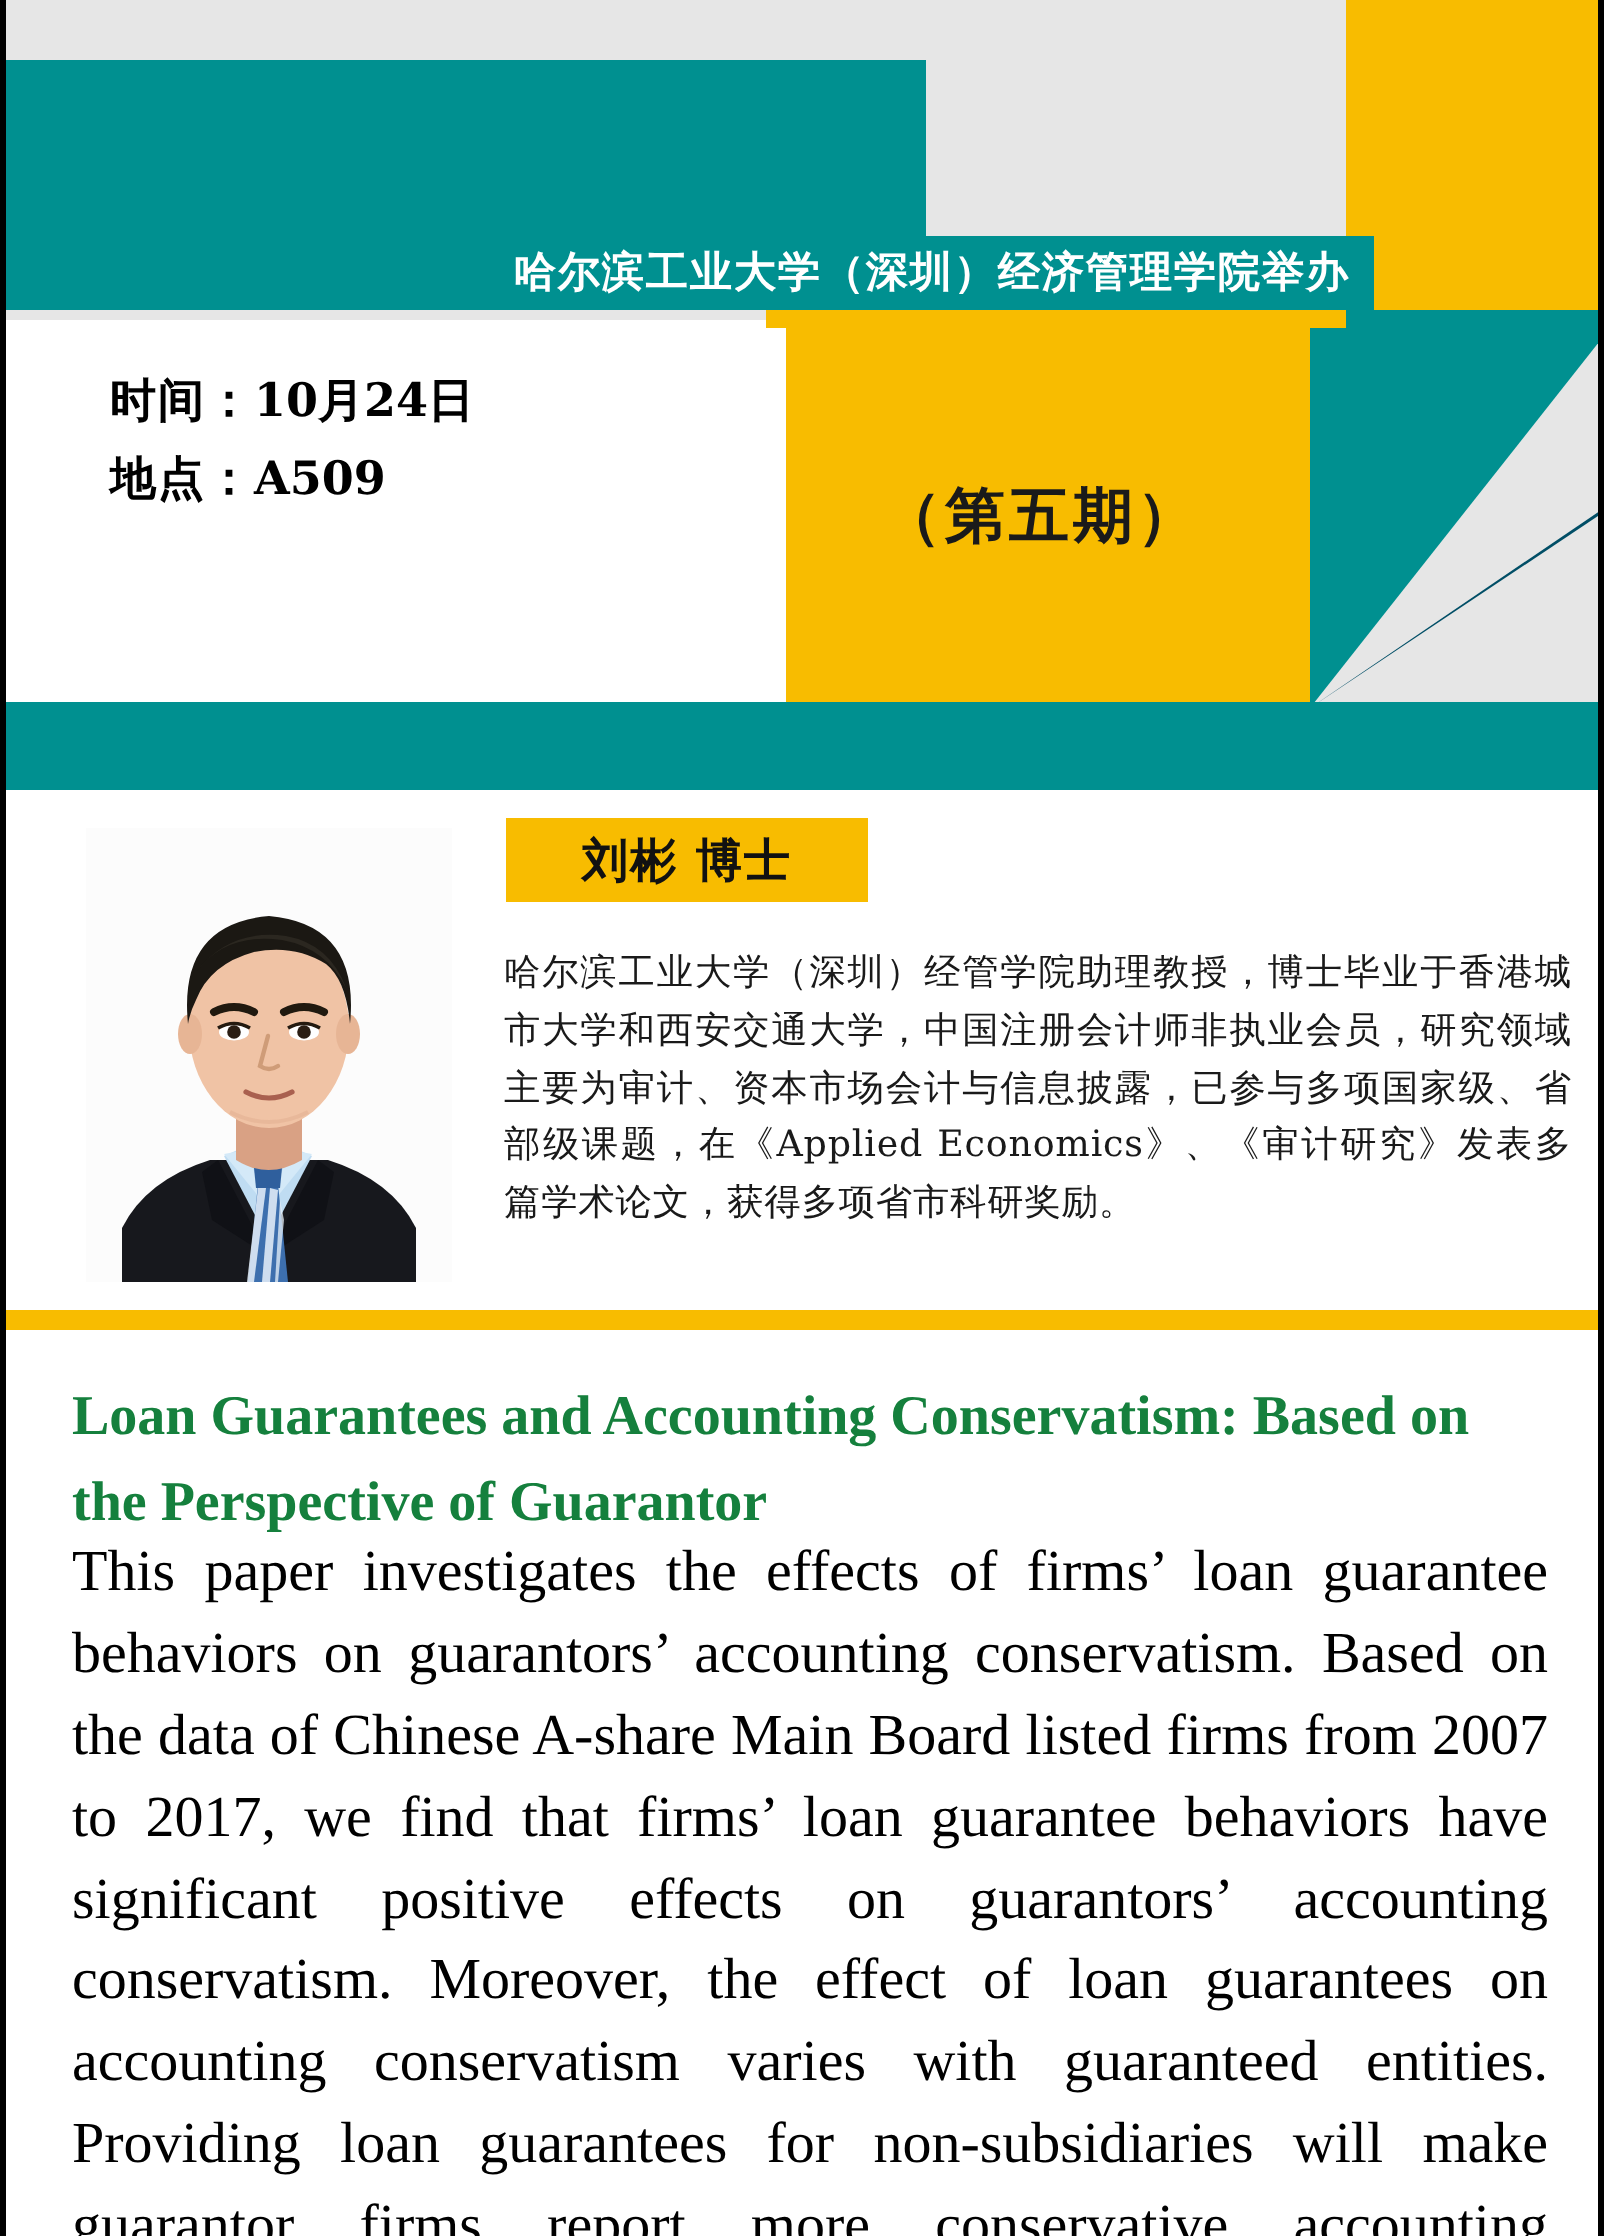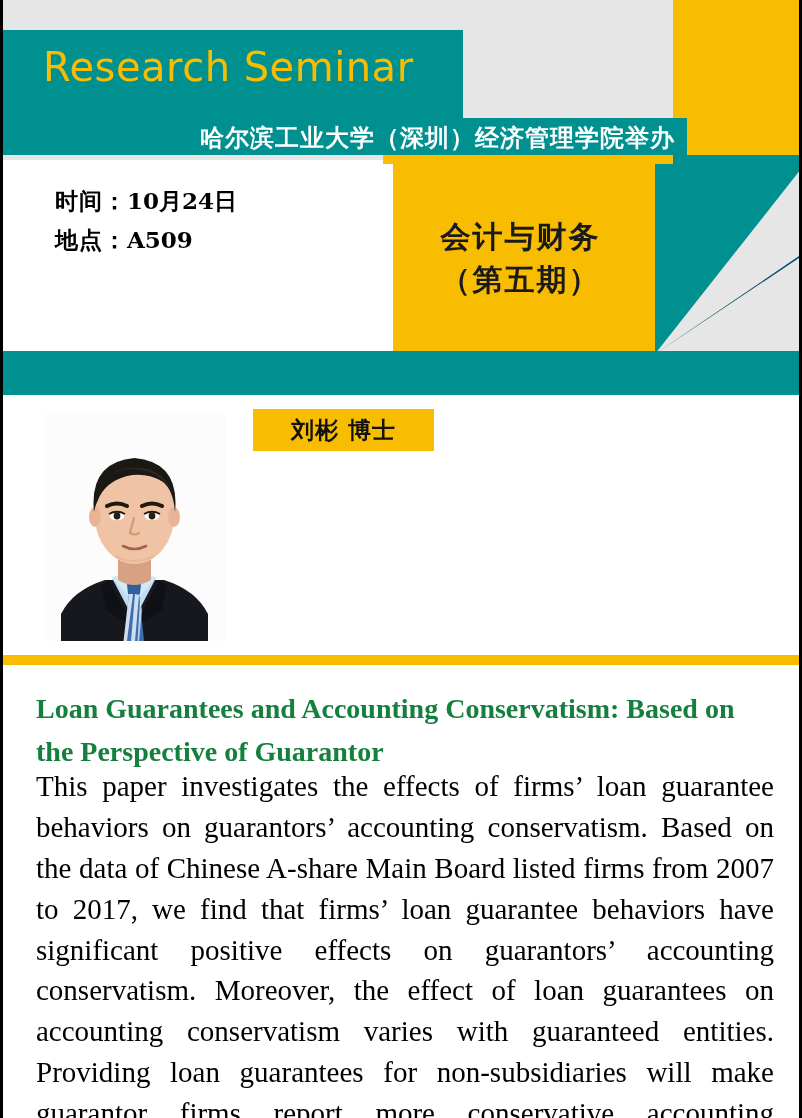--- a/index.html
+++ b/index.html
@@ -56,21 +56,21 @@
     color: #f8bc00;
     letter-spacing: 0.5px;
     white-space: nowrap;
   }
   .host-line {
     position: absolute;
     left: 0; top: 122px;
     width: 672px;
     text-align: right;
     font-family: "DejaVu Serif", serif;
-    font-size: 24px;
+    font-size: 21px;
     font-weight: bold;
     color: #ffffff;
     letter-spacing: 1px;
   }
 
   
   .strip-gold {
     position: absolute;
     left: 380px; top: 155px;
     width: 290px; height: 9px;
@@ -239,40 +239,38 @@
 </head>
 <body>
 
 <div class="poster">
 
   <div class="header-grey"></div>
   <div class="header-gold-right"></div>
   <div class="header-teal-block"></div>
   <div class="header-teal-bar"></div>
 
-  <div class="seminar-title">Research Seminar</div>
 
   <div class="host-line">哈尔滨工业大学（深圳）经济管理学院举办</div>
 
   <div class="strip-gold"></div>
   <div class="strip-teal-tr"></div>
 
   <div class="info-white"></div>
 
   <div class="info-text">
     <div>
       <span class="lbl">时间：</span><span>10月24日</span>
     </div>
     <div>
       <span class="lbl">地点：</span><span>A509</span>
     </div>
   </div>
 
   <div class="forum-box">
-    <div class="fl">会计与财务</div>
     <div class="fl">（第五期）</div>
   </div>
 
   <div class="deco">
     <div class="deco-gold-edge"></div>
     <div class="deco-tri-teal"></div>
     <div class="deco-tri-navy2"></div>
   </div>
 
   <div class="band-teal"></div>
@@ -326,20 +324,21 @@
       <path d="M80 132 Q91.5 138 103 132" stroke="#a9604f" stroke-width="2.6" fill="none" stroke-linecap="round"></path>
 
       <path d="M72 142 Q91.5 152 111 142" stroke="#e2b193" stroke-width="2" fill="none" opacity="0.6"></path>
     </svg>
   </div>
 
   <div class="name-box">
     <span>刘彬 博士</span>
   </div>
 
+  <div class="bio">哈尔滨工业大学（深圳）经管学院助理教授，博士毕业于香港城市大学和西安交通大学，中国注册会计师非执业会员，研究领域主要为审计、资本市场会计与信息披露，已参与多项国家级、省部级课题，在《Applied Economics》、《审计研究》发表多篇学术论文，获得多项省市科研奖励。</div>
 
   <div class="divider-gold"></div>
 
   <div class="paper-title">Loan Guarantees and Accounting Conservatism: Based on the Perspective of Guarantor</div>
 
   <div class="abstract">This paper investigates the effects of firms’ loan guarantee behaviors on guarantors’ accounting conservatism. Based on the data of Chinese A-share Main Board listed firms from 2007 to 2017, we find that firms’ loan guarantee behaviors have significant positive effects on guarantors’ accounting conservatism. Moreover, the effect of loan guarantees on accounting conservatism varies with guaranteed entities. Providing loan guarantees for non-subsidiaries will make guarantor firms report more conservative accounting information than for subsidiaries. Among non-subsidiaries, providing loan guarantees for controlling shareholders will make the degree of guarantors’ accounting conservatism become higher than for non-controlling shareholders.</div>
 
 </div>
 
 </body></html>

